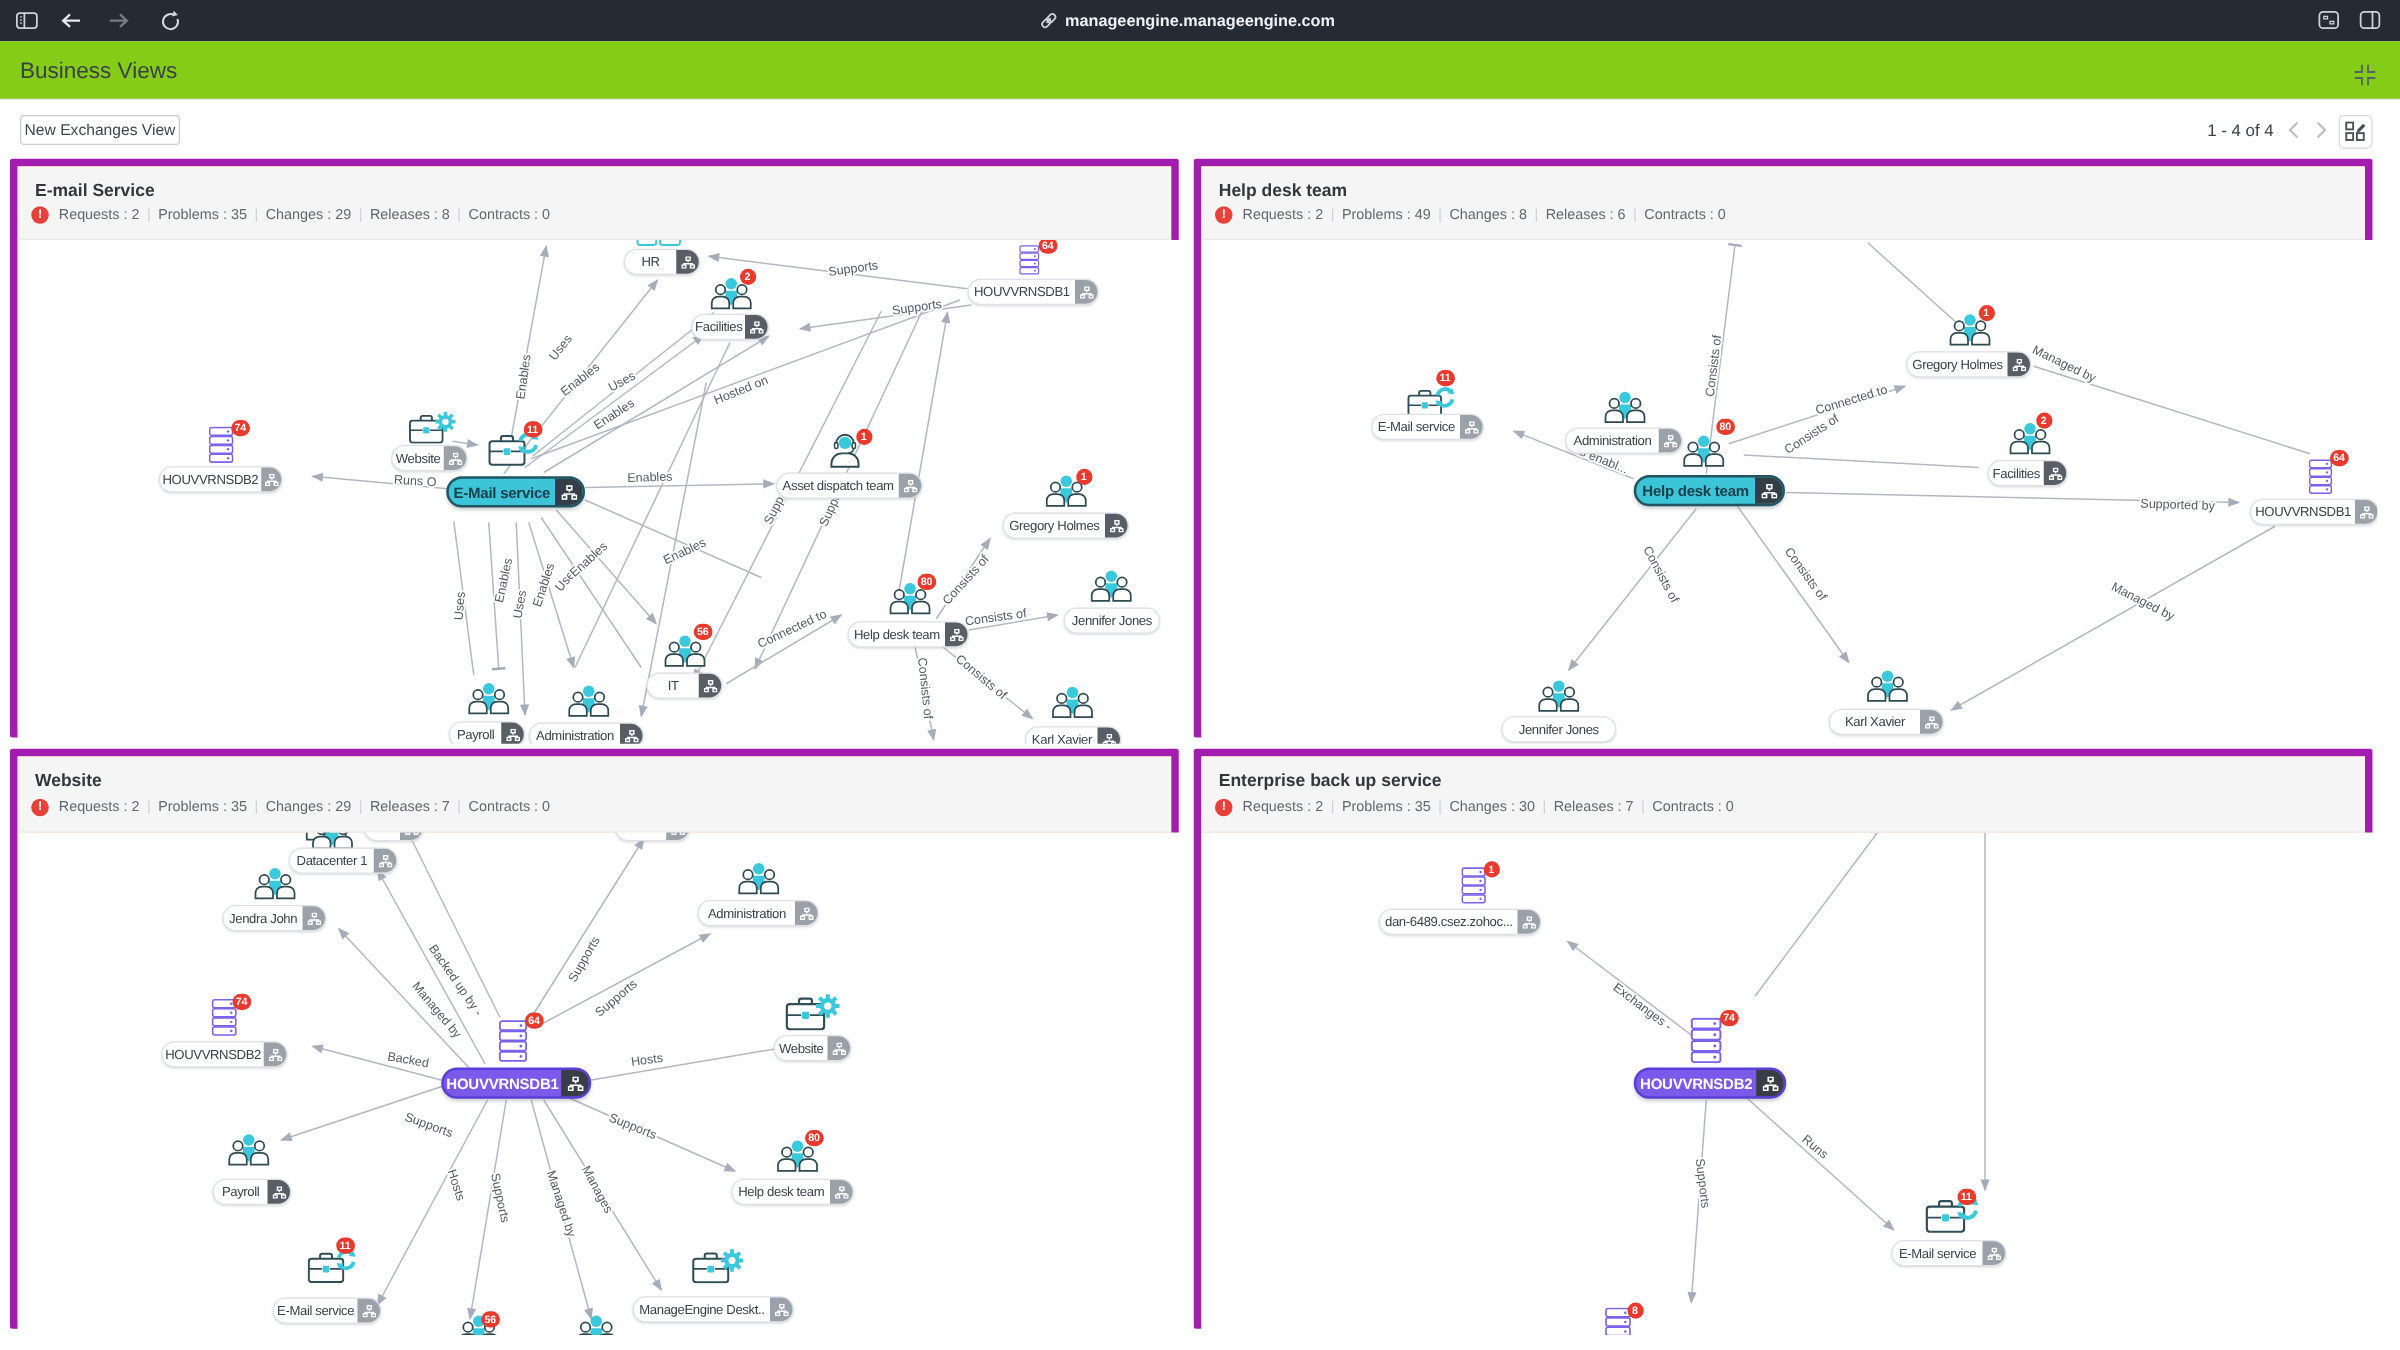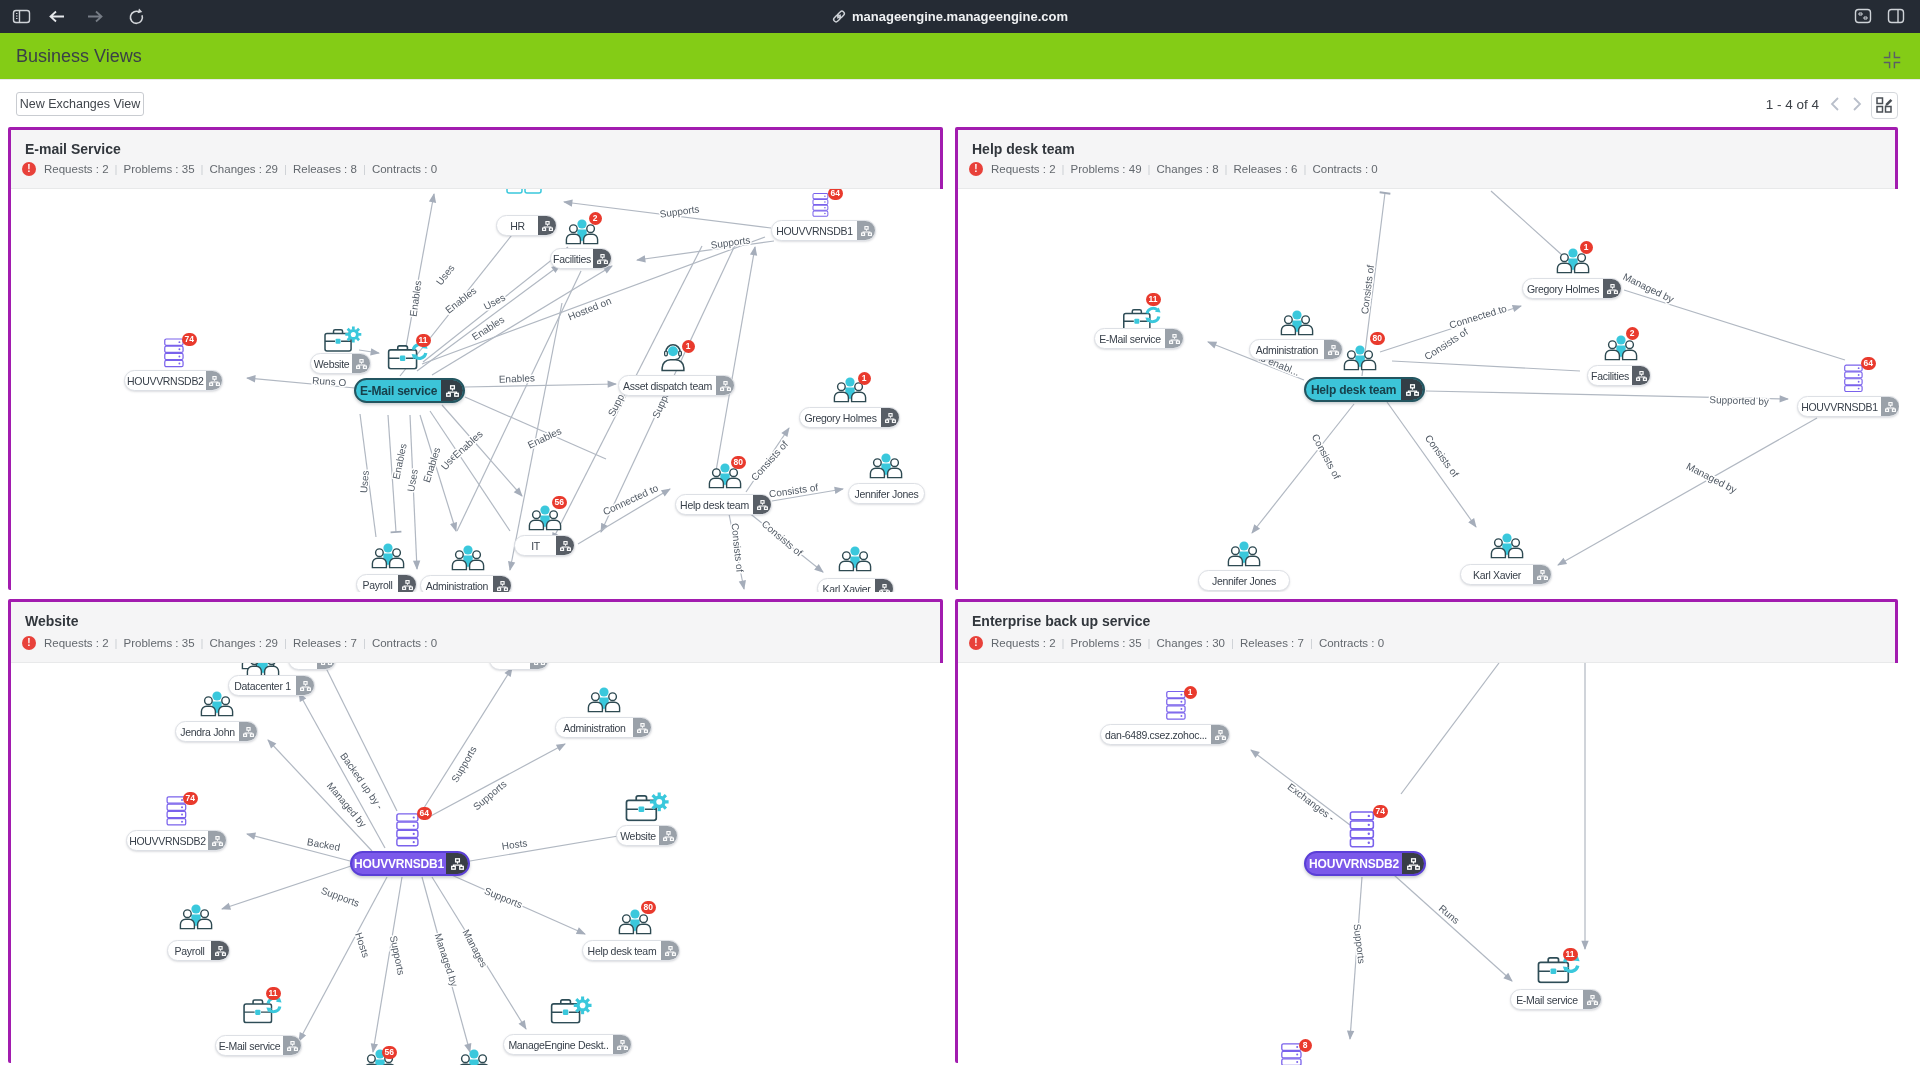--- a/index.html
+++ b/index.html
@@ -2,21 +2,21 @@
 <html><head><meta charset="utf-8"><style>
 *{margin:0;padding:0;box-sizing:border-box}
 html,body{width:1920px;height:1080px;overflow:hidden;background:#fff;font-family:"Liberation Sans",sans-serif}
 .topbar{position:absolute;left:0;top:0;width:1920px;height:33px;background:#252b34}
 .hdr{position:absolute;left:0;top:33px;width:1920px;height:47px;background:#84cc16;border-bottom:1px solid #e8e9eb}
 .hdr .tt{position:absolute;left:16px;top:13px;font-size:18px;color:#3a4047}
 .toolbar{position:absolute;left:0;top:80px;width:1920px;height:47px;background:#fff}
 .btn{position:absolute;left:16px;top:12px;width:128px;height:24px;border:1px solid #c9ccd1;border-radius:3px;background:#fff;font-size:12.5px;color:#41464c;text-align:center;line-height:22px}
 .pag{position:absolute;top:17px;right:101px;font-size:13.5px;color:#3c4147}
 .ebtn{position:absolute;right:22px;top:12px;width:27px;height:27px;border:1px solid #d5d8dc;border-radius:4px;background:#fff}
-.panel{position:absolute;background:#f97316;border:3px solid #a21caf;border-radius:2px}
+.panel{position:absolute;background:#f97316;border:6px solid #a21caf;border-radius:2px}
 .phead{position:absolute;left:0;top:0;width:100%;background:#f5f5f6;border-bottom:1px solid #e8e9ea}
 .ptitle{position:absolute;left:14px;top:11px;font-size:14px;font-weight:700;color:#32373d}
 .pstats{position:absolute;left:11px;font-size:11.5px;color:#63686e;display:flex;align-items:center;white-space:nowrap}
 .pstats .ri{width:14px;height:14px;border-radius:50%;background:#e8413a;color:#fff;font-size:10px;font-weight:700;text-align:center;line-height:14px;margin-right:8px}
 .pstats .sp{color:#cdd0d4;margin:0 6px}
 .pbody{position:absolute;overflow:hidden;background:#fff}
 .pbody svg.ed{position:absolute;left:0;top:0}
 .pill{position:absolute;height:21px;background:#fff;border:1px solid #dde0e5;border-radius:11px;display:flex;align-items:center;overflow:hidden;box-shadow:0 1px 2px rgba(120,125,135,.25)}
 .pill .t{flex:1;text-align:center;font-size:10.5px;letter-spacing:-0.3px;color:#39414b;white-space:nowrap;padding:0 2px}
 .pill .ic{width:19px;height:21px;display:flex;align-items:center;justify-content:center;border-radius:0 10px 10px 0;margin:-1px -1px -1px 0}
@@ -246,21 +246,21 @@
         <text class="el" transform="translate(732,545) rotate(84)">Consists of</text>
         <text class="el" transform="translate(778,538) rotate(40)">Consists of</text>
         <text class="el" transform="translate(366,479) rotate(-85)">Uses</text>
         <text class="el" transform="translate(401,459) rotate(-78)">Enables</text>
         <text class="el" transform="translate(414,478) rotate(-80)">Uses</text>
         <text class="el" transform="translate(433,463) rotate(-72)">Enables</text>
         <text class="el" transform="translate(451,459) rotate(-50)">Uses</text>
         <text class="el" transform="translate(468,444) rotate(-42)">Enables</text>
         <text class="el" transform="translate(544,438) rotate(-25)">Enables</text>
       </svg>
-<div class="pill" style="left:485px;top:26px;width:61px">
+<div class="pill" style="left:485px;top:7px;width:61px">
         <span class="t">HR</span>
         <span class="ic d">
           <svg width="11" height="10">
             <use href="#org"></use>
           </svg>
         </span>
       </div>
 <div class="pill" style="left:539px;top:59px;width:62px">
         <span class="t">Facilities</span>
         <span class="ic d">

